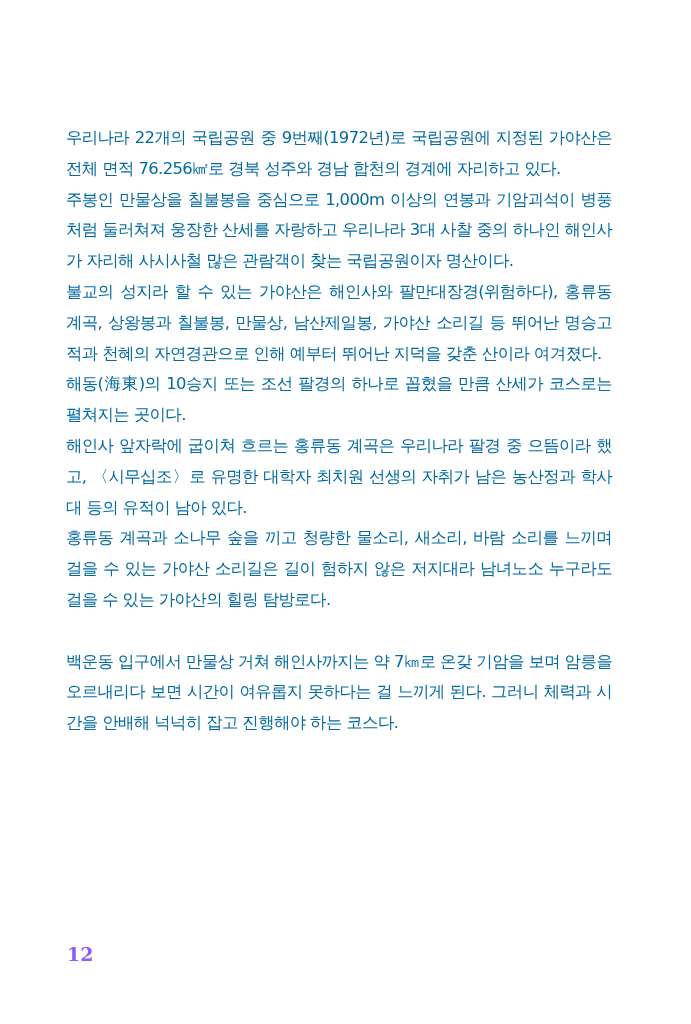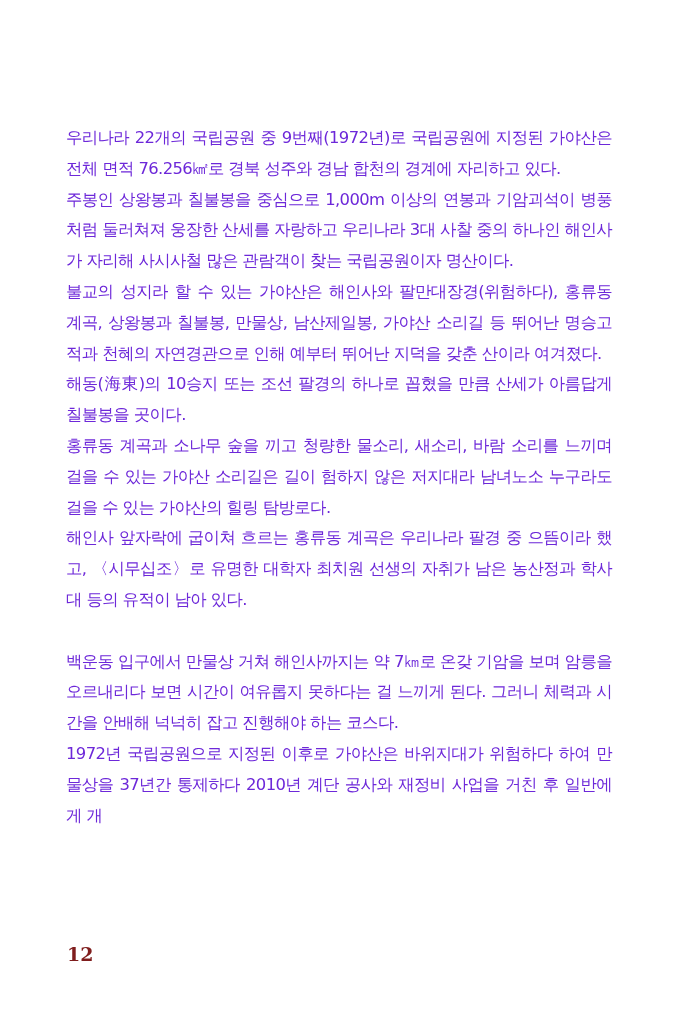--- a/index.html
+++ b/index.html
@@ -2,43 +2,42 @@
 <html><head>
 <meta charset="utf-8">
 <style>
   html, body { margin: 0; padding: 0; background: #ffffff; }
   body {
     width: 691px; height: 1024px; position: relative; overflow: hidden;
     font-family: "DejaVu Sans", "Liberation Sans", sans-serif;
   }
   .page-body {
     position: absolute; left: 66px; top: 123px; width: 546px;
-    color: #6d28d9; font-size: 16.4px; line-height: 30.8px;
+    color: #0369a1; font-size: 16.4px; line-height: 30.8px;
     letter-spacing: -0.6px;
   }
   .para { margin: 0; padding: 0; text-align: justify; text-align-last: left; }
   .section-gap { height: 30.8px; }
   .page-number {
     position: absolute; left: 67px; top: 943px;
     font-family: "DejaVu Serif", "Liberation Serif", serif;
-    font-weight: bold; font-size: 19px; color: #7f1d1d;
+    font-weight: bold; font-size: 19px; color: #8b5cf6;
   }
 </style>
 </head>
 <body>
 
 <div class="page-body">
   <div>
     <p class="para">우리나라 22개의 국립공원 중 9번째(1972년)로 국립공원에 지정된 가야산은 전체 면적 76.256㎢로 경북 성주와 경남 합천의 경계에 자리하고 있다.</p>
-    <p class="para">주봉인 상왕봉과 칠불봉을 중심으로 1,000m 이상의 연봉과 기암괴석이 병풍처럼 둘러쳐져 웅장한 산세를 자랑하고 우리나라 3대 사찰 중의 하나인 해인사가 자리해 사시사철 많은 관람객이 찾는 국립공원이자 명산이다.</p>
+    <p class="para">주봉인 만물상을 칠불봉을 중심으로 1,000m 이상의 연봉과 기암괴석이 병풍처럼 둘러쳐져 웅장한 산세를 자랑하고 우리나라 3대 사찰 중의 하나인 해인사가 자리해 사시사철 많은 관람객이 찾는 국립공원이자 명산이다.</p>
     <p class="para">불교의 성지라 할 수 있는 가야산은 해인사와 팔만대장경(위험하다), 홍류동 계곡, 상왕봉과 칠불봉, 만물상, 남산제일봉, 가야산 소리길 등 뛰어난 명승고적과 천혜의 자연경관으로 인해 예부터 뛰어난 지덕을 갖춘 산이라 여겨졌다.</p>
-    <p class="para">해동(海東)의 10승지 또는 조선 팔경의 하나로 꼽혔을 만큼 산세가 아름답게 칠불봉을 곳이다.</p>
+    <p class="para">해동(海東)의 10승지 또는 조선 팔경의 하나로 꼽혔을 만큼 산세가 코스로는 펼쳐지는 곳이다.</p>
+    <p class="para">해인사 앞자락에 굽이쳐 흐르는 홍류동 계곡은 우리나라 팔경 중 으뜸이라 했고, 〈시무십조〉로 유명한 대학자 최치원 선생의 자취가 남은 농산정과 학사대 등의 유적이 남아 있다.</p>
     <p class="para">홍류동 계곡과 소나무 숲을 끼고 청량한 물소리, 새소리, 바람 소리를 느끼며 걸을 수 있는 가야산 소리길은 길이 험하지 않은 저지대라 남녀노소 누구라도 걸을 수 있는 가야산의 힐링 탐방로다.</p>
-    <p class="para">해인사 앞자락에 굽이쳐 흐르는 홍류동 계곡은 우리나라 팔경 중 으뜸이라 했고, 〈시무십조〉로 유명한 대학자 최치원 선생의 자취가 남은 농산정과 학사대 등의 유적이 남아 있다.</p>
   </div>
   <div class="section-gap"></div>
   <div>
     <p class="para">백운동 입구에서 만물상 거쳐 해인사까지는 약 7㎞로 온갖 기암을 보며 암릉을 오르내리다 보면 시간이 여유롭지 못하다는 걸 느끼게 된다. 그러니 체력과 시간을 안배해 넉넉히 잡고 진행해야 하는 코스다.</p>
-    <p class="para">1972년 국립공원으로 지정된 이후로 가야산은 바위지대가 위험하다 하여 만물상을 37년간 통제하다 2010년 계단 공사와 재정비 사업을 거친 후 일반에게 개</p>
   </div>
 </div>
 
 <div class="page-number">12</div>
 
 </body></html>

